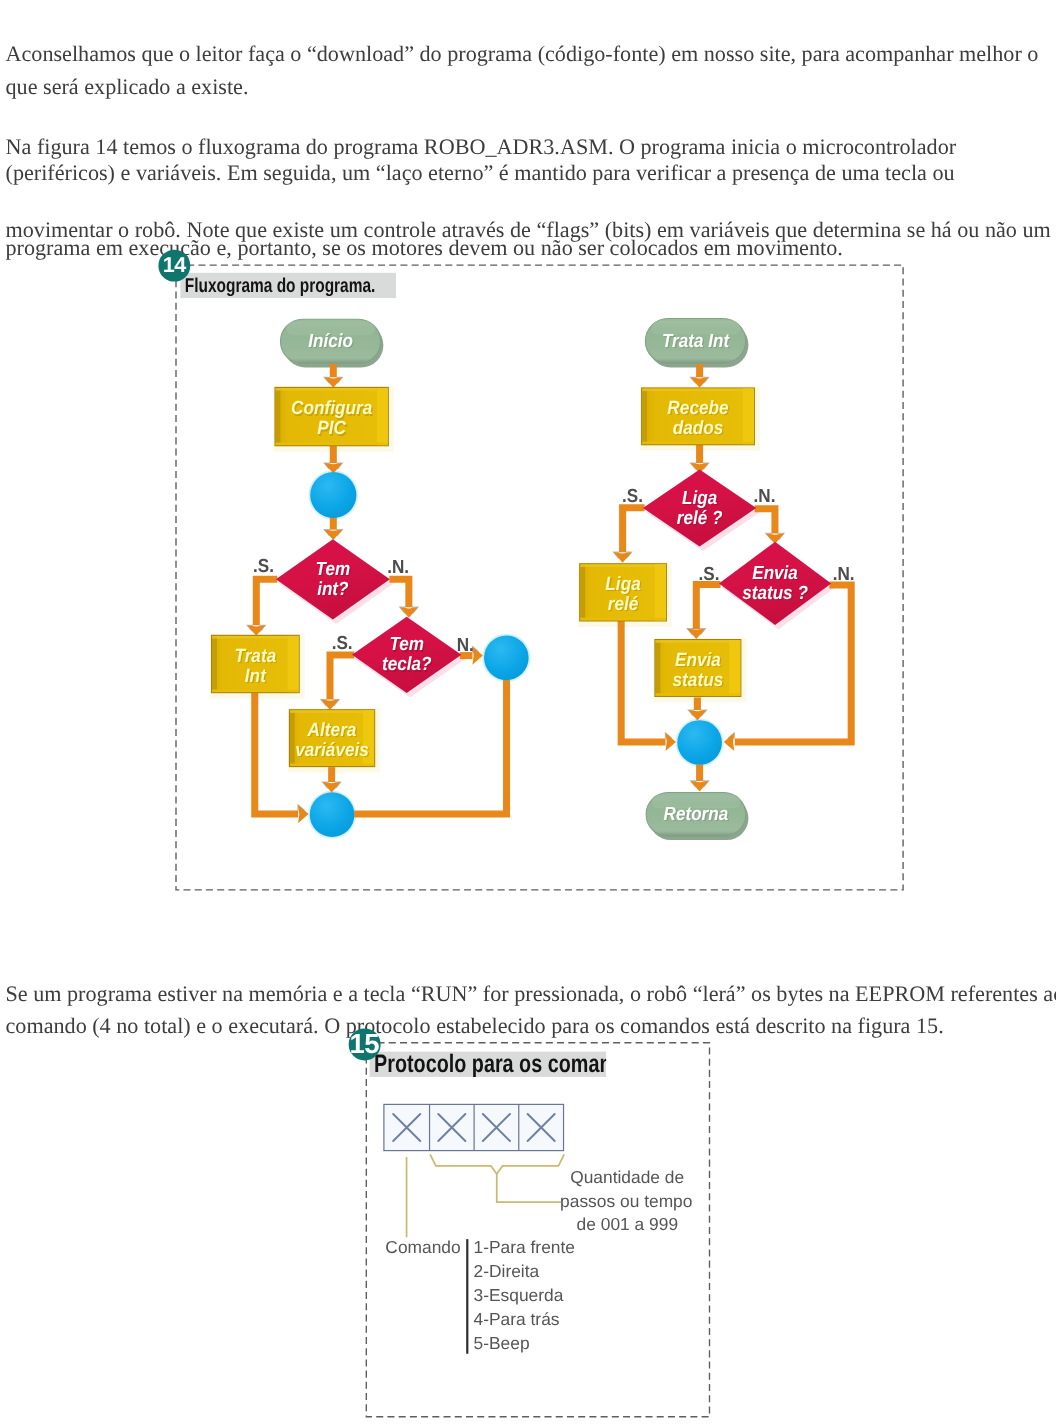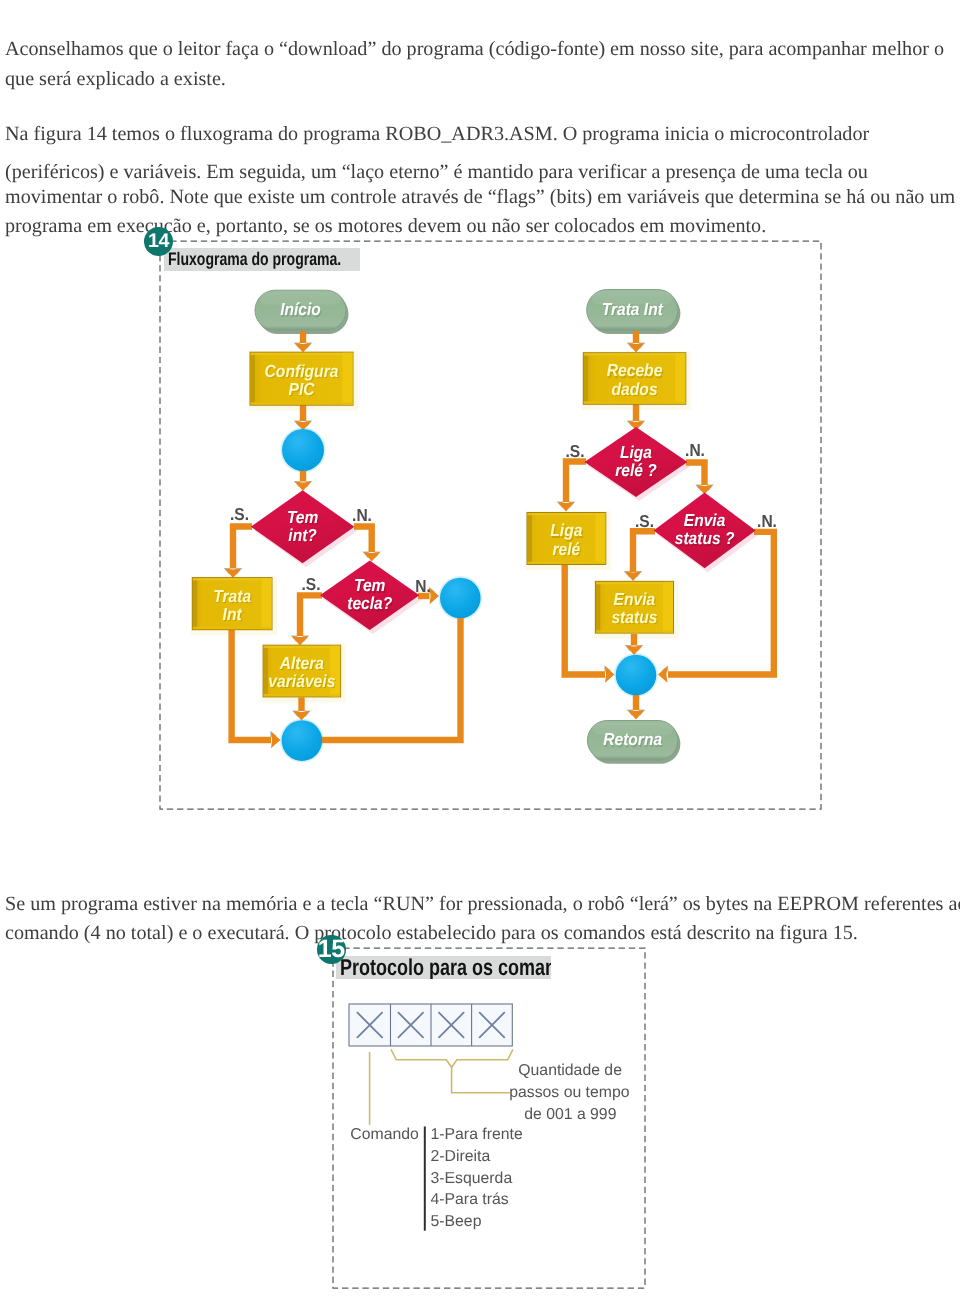--- a/index.html
+++ b/index.html
@@ -36,22 +36,22 @@
 
 <div class="page">
 
   <div class="para" id="textlines" style="left:5px;top:0;width:955px;height:920px;margin-top:41px;">
       <div>
         <div class="tl" style="top: -3.3px;">Aconselhamos que o leitor faça o “download” do programa (código-fonte) em nosso site, para acompanhar melhor o</div>
         <div class="tl" style="top: 26.7px;">que será explicado a existe.</div>
       </div>
       <div>
         <div class="tl" style="top: 82.2px;">Na <b>figura 14</b> temos o fluxograma do programa ROBO_ADR3.ASM. O programa inicia o microcontrolador</div>
-        <div class="tl" style="top: 120px;">(periféricos) e variáveis. Em seguida, um “laço eterno” é mantido para verificar a presença de uma tecla ou</div>
-        <div class="tl" style="top: 145px;">movimentar o robô. Note que existe um controle através de “flags” (bits) em variáveis que determina se há ou não um</div>
+        <div class="tl" style="top: 106px;">(periféricos) e variáveis. Em seguida, um “laço eterno” é mantido para verificar a presença de uma tecla ou</div>
+        <div class="tl" style="top: 157px;">movimentar o robô. Note que existe um controle através de “flags” (bits) em variáveis que determina se há ou não um</div>
         <div class="tl" style="top: 173.7px;">programa em execução e, portanto, se os motores devem ou não ser colocados em movimento.</div>
       </div>
       <div>
         <div class="tl" style="top: 851.7px;">Se um programa estiver na memória e a tecla “RUN” for pressionada, o robô “lerá” os bytes na EEPROM referentes ao</div>
         <div class="tl" style="top: 881.1px;">comando (4 no total) e o executará. O protocolo estabelecido para os comandos está descrito na <b>figura 15</b>.</div>
       </div>
     </div>
 
   <div>
     <div class="figbox" id="f14frame" style="left: 0px; top: 0px; width: 960px; height: 1297px;">

